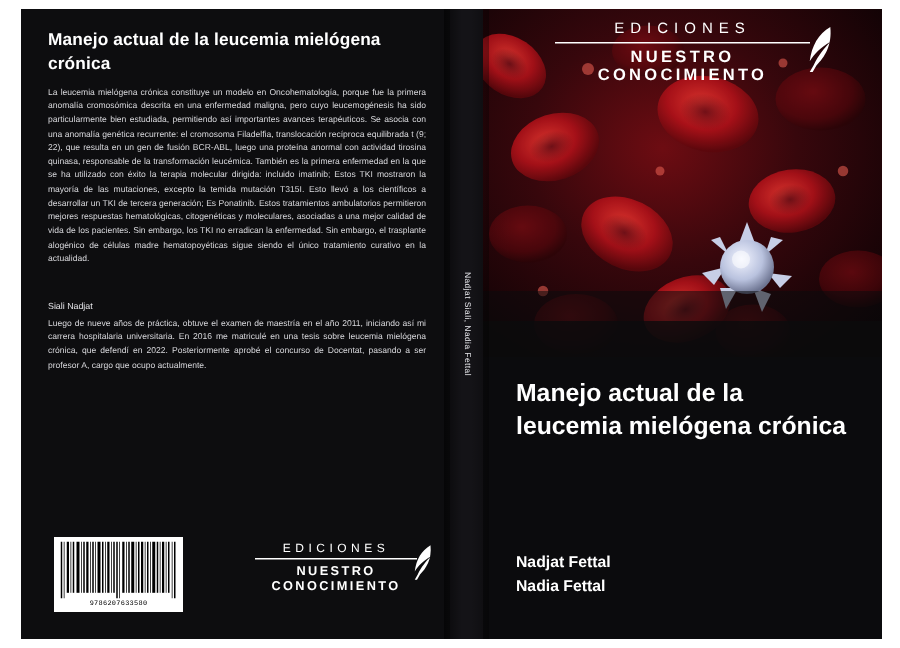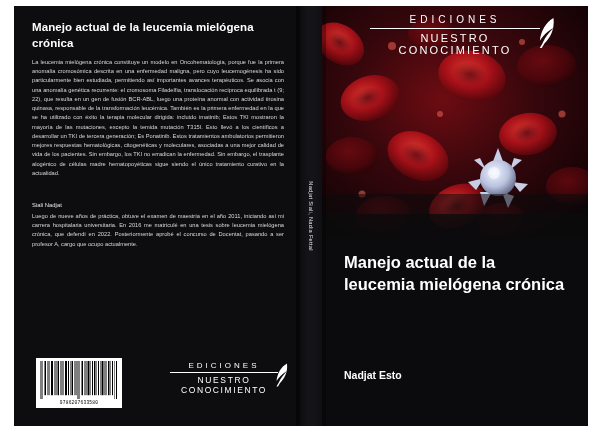--- a/index.html
+++ b/index.html
@@ -80,21 +80,21 @@
     color: #ffffff;
   }
   .logo-eds {
     font-size: 8px;
     letter-spacing: 3px;
     font-weight: normal;
   }
   .logo-nc {
     font-size: 8.5px;
     letter-spacing: 1.6px;
-    font-weight: normal;
+    font-weight: bold;
     margin-top: 1px;
   }
   .logo-rule {
     height: 1px;
     background: #ffffff;
     margin: 2px auto 2px auto;
     width: 108px;
   }
   .quill {
     position: absolute;
@@ -396,18 +396,19 @@
       <div class="logo-rule"></div>
       <div class="logo-nc">NUESTRO CONOCIMIENTO</div>
       <svg class="quill" viewBox="0 0 32 52">
         <path d="M26 3 C14 10, 7 22, 5 38 C10 30, 16 24, 26 18 C20 25, 14 31, 9 42 L5 49 L8 49 L12 42 C20 34, 28 22, 26 3 Z" fill="#ffffff"></path>
       </svg>
     </div>
 
     <div class="front-title">Manejo actual de la leucemia mielógena crónica</div>
 
     <div class="front-authors">
-      <div>Nadjat Esto</div>
+      <div>Nadjat Fettal</div>
+      <div>Nadia Fettal</div>
     </div>
   </div>
 
   <div class="shadow-gutter"></div>
 </div>
 
 </body></html>

